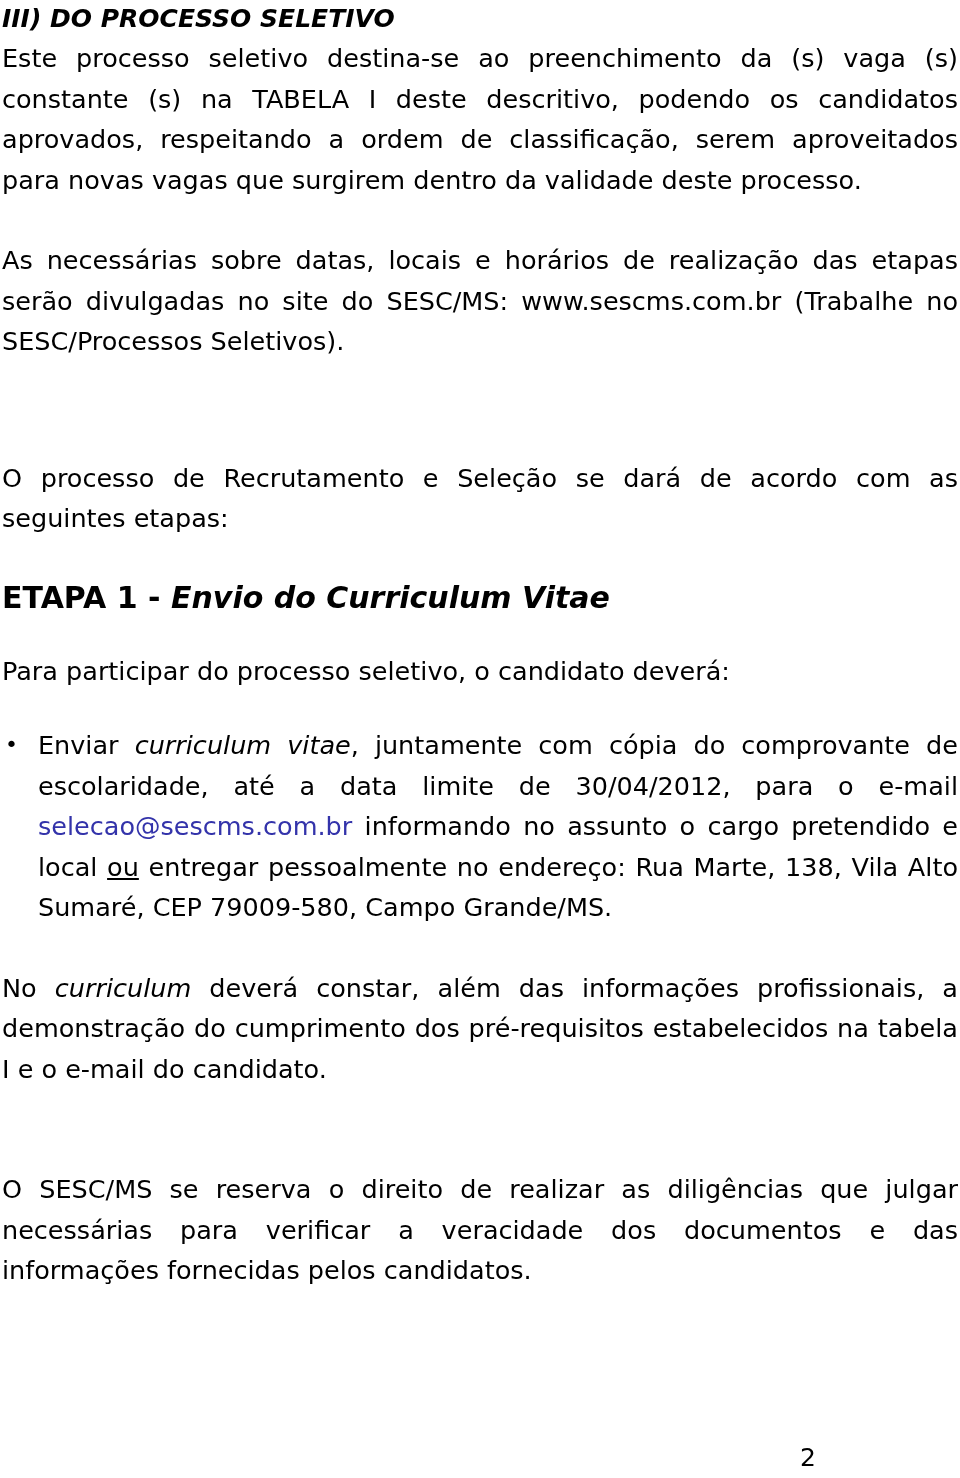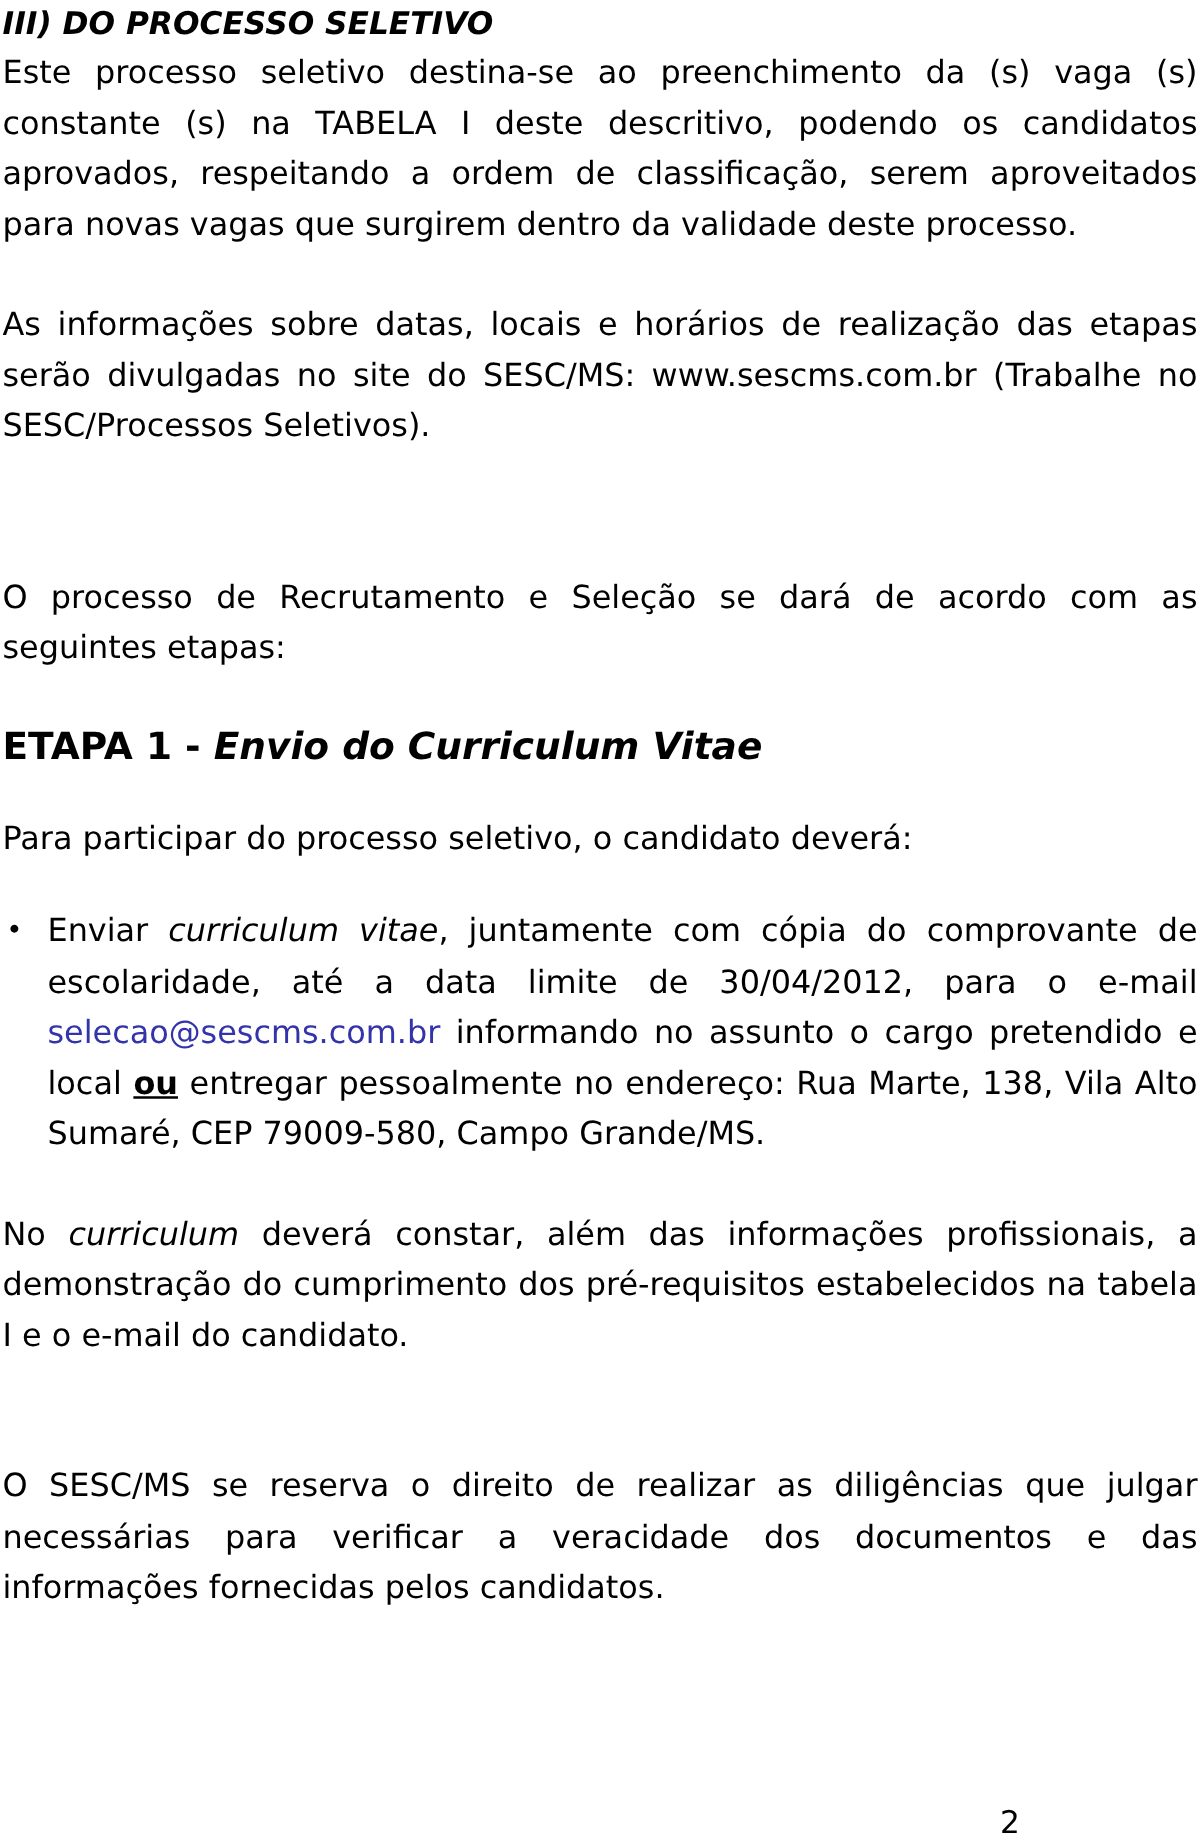--- a/index.html
+++ b/index.html
@@ -93,21 +93,21 @@
     left: 3px;
     top: 0;
     font-size: 22px;
     line-height: 40.5px;
   }
   .bullet-item .li-text::after {
     content: "";
   }
 
   .ital { font-style: italic; }
-  .bold { font-weight: bold; }
+  .bold { font-weight: normal; }
   .uline { text-decoration: underline; }
   .mail {
     color: #3333aa;
   }
 
   
   .page-number {
     position: absolute;
     right: 4px;
     bottom: 6px;
@@ -123,21 +123,21 @@
   <div class="content">
 
     <h2 class="heading-bi">
       <span class="nostretch">III) DO PROCESSO SELETIVO</span>
     </h2>
 
     <p class="para">Este processo seletivo destina-se ao preenchimento da (s) vaga (s) constante (s) na TABELA I deste descritivo, podendo os candidatos aprovados, respeitando a ordem de classificação, serem aproveitados para novas vagas que surgirem dentro da validade deste processo.</p>
 
     <div class="sp-1"></div>
 
-    <p class="para">As informações sobre datas, locais e horários de realização das etapas serão divulgadas no site do SESC/MS: www.sescms.com.br (Trabalhe no SESC/Processos Seletivos).</p>
+    <p class="para">As necessárias sobre datas, locais e horários de realização das etapas serão divulgadas no site do SESC/MS: www.sescms.com.br (Trabalhe no SESC/Processos Seletivos).</p>
 
     <div class="sp-2"></div>
 
     <h2 class="heading-bi">
     </h2>
 
     <div class="sp-3"></div>
 
     <p class="para">O processo de Recrutamento e Seleção se dará de acordo com as seguintes etapas:</p>
 

